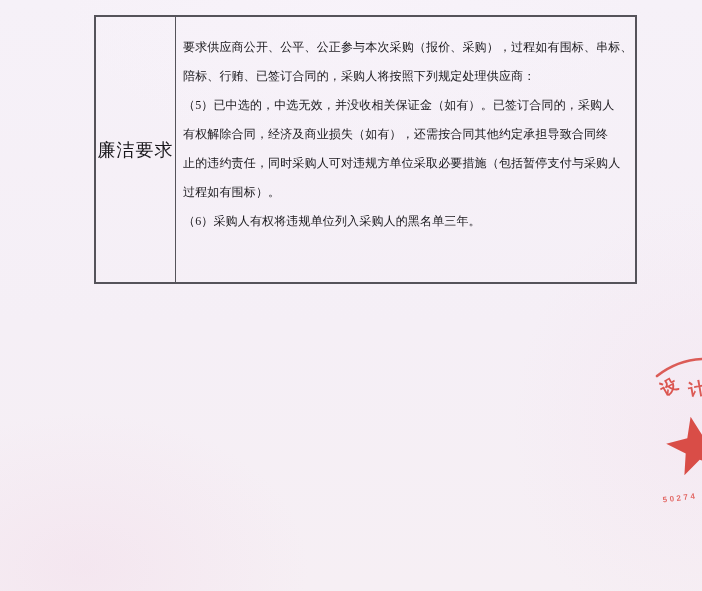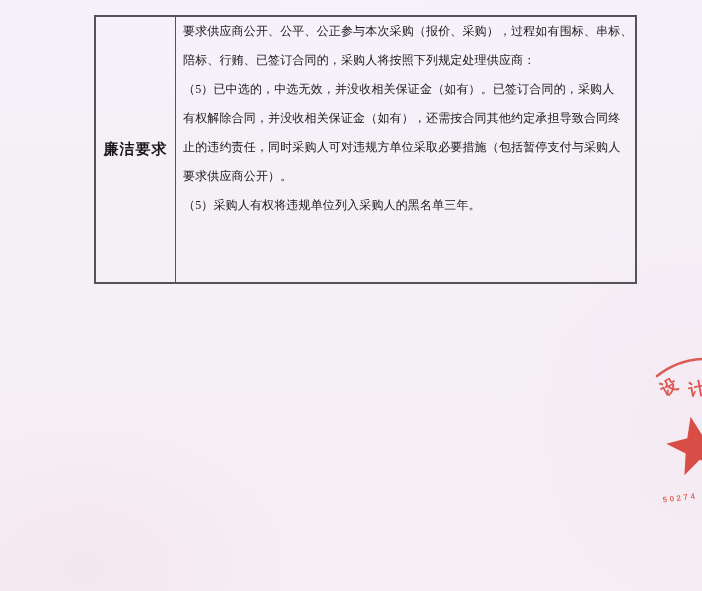--- a/index.html
+++ b/index.html
@@ -26,29 +26,29 @@
   }
 
   .header-cell {
     width: 80px;
     border-right: 1px solid #55535a;
     display: flex;
     align-items: center;
     justify-content: center;
   }
   .header-cell span {
-    font-weight: bold;
-    font-size: 15px;
+    font-weight: normal;
+    font-size: 18px;
     letter-spacing: 1px;
     color: #17161a;
   }
 
   .content-cell {
     flex: 1;
-    padding: 0 4px 0 7px;
+    padding: 16px 4px 0 7px;
     overflow: hidden;
   }
   .content-line {
     height: 29px;
     line-height: 29px;
     font-size: 12px;
     letter-spacing: 0.15px;
     color: #19181c;
     white-space: nowrap;
   }
@@ -66,24 +66,24 @@
 <body>
 
 <div class="doc-table">
   <div class="header-cell">
     <span>廉洁要求</span>
   </div>
   <div class="content-cell">
       <div class="content-line">要求供应商公开、公平、公正参与本次采购（报价、采购），过程如有围标、串标、</div>
       <div class="content-line">陪标、行贿、已签订合同的，采购人将按照下列规定处理供应商：</div>
       <div class="content-line">（5）已中选的，中选无效，并没收相关保证金（如有）。已签订合同的，采购人</div>
-      <div class="content-line">有权解除合同，并没收相关保证金（如有），还需按合同其他约定承担导致合同终</div>
+      <div class="content-line">有权解除合同，经济及商业损失（如有），还需按合同其他约定承担导致合同终</div>
       <div class="content-line">止的违约责任，同时采购人可对违规方单位采取必要措施（包括暂停支付与采购人</div>
-      <div class="content-line">要求供应商公开）。</div>
-      <div class="content-line">（5）采购人有权将违规单位列入采购人的黑名单三年。</div>
+      <div class="content-line">过程如有围标）。</div>
+      <div class="content-line">（6）采购人有权将违规单位列入采购人的黑名单三年。</div>
     </div>
 </div>
 
 <div class="stamp">
   <svg width="62" height="165" viewBox="0 0 62 165" xmlns="http://www.w3.org/2000/svg">
     <path d="M 17 31 A 79 79 0 0 1 62 14" fill="none" stroke="#d63c34" stroke-width="2.6" stroke-linecap="round" opacity="0.82"></path>
     <text transform="translate(29,42) rotate(-30)" text-anchor="middle" dominant-baseline="central" font-family="Liberation Serif, serif" font-weight="bold" font-size="17" fill="#d8423a" opacity="0.88">设</text>
     <text transform="translate(57,44) rotate(-10)" text-anchor="middle" dominant-baseline="central" font-family="Liberation Serif, serif" font-weight="bold" font-size="17" fill="#d8423a" opacity="0.85">计</text>
     <polygon points="50.6,71.7 62.3,90.1 83.8,86.5 69.9,103.4 80.0,122.7 59.7,114.7 44.4,130.3 45.7,108.5 26.2,98.8 47.3,93.3" fill="#d63c34" opacity="0.9"></polygon>
     <text transform="translate(40,153) rotate(-7)" text-anchor="middle" dominant-baseline="central" font-family="Liberation Sans, sans-serif" font-weight="bold" font-size="8" letter-spacing="2.5" fill="#e05550" opacity="0.85">50274</text>

